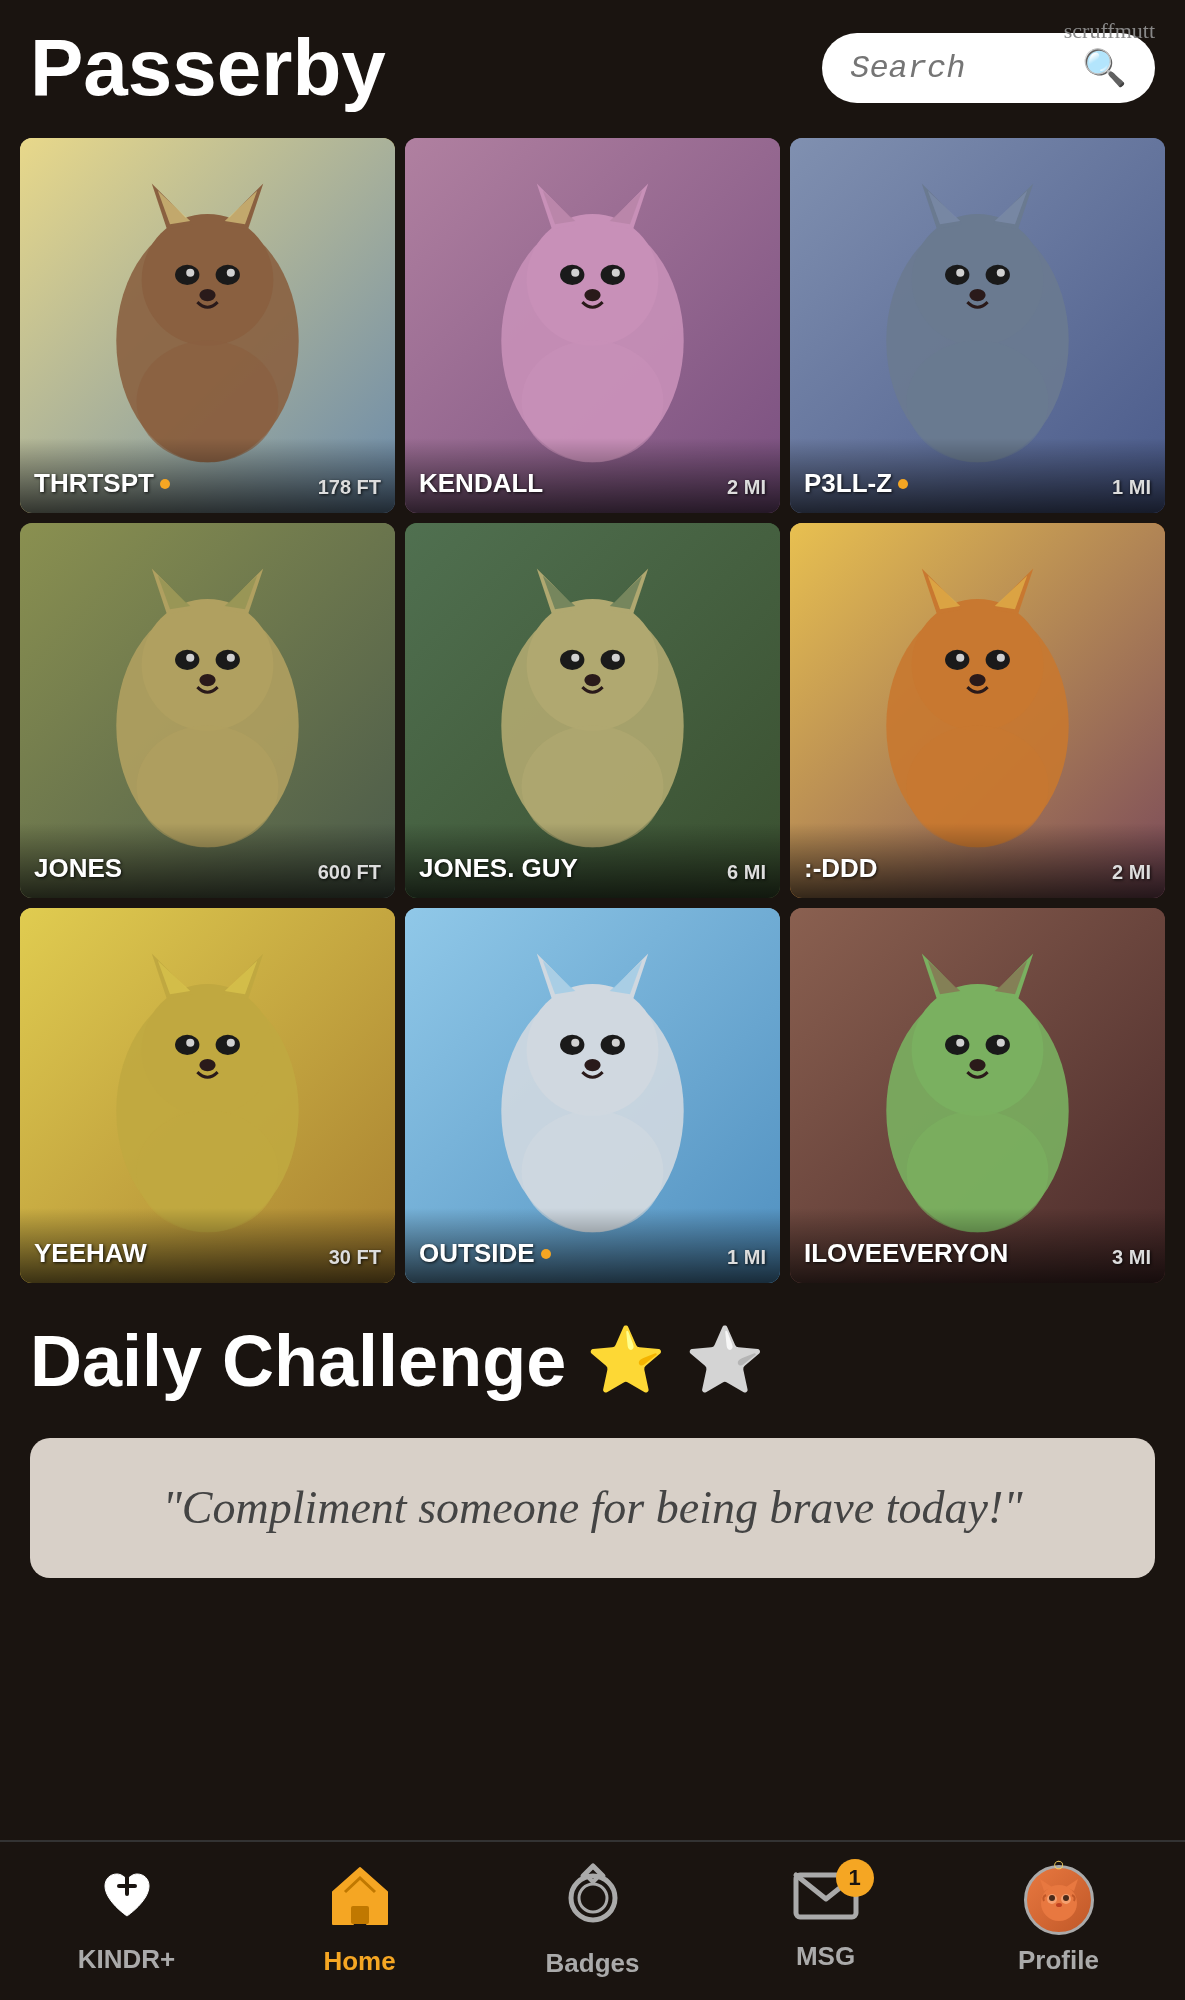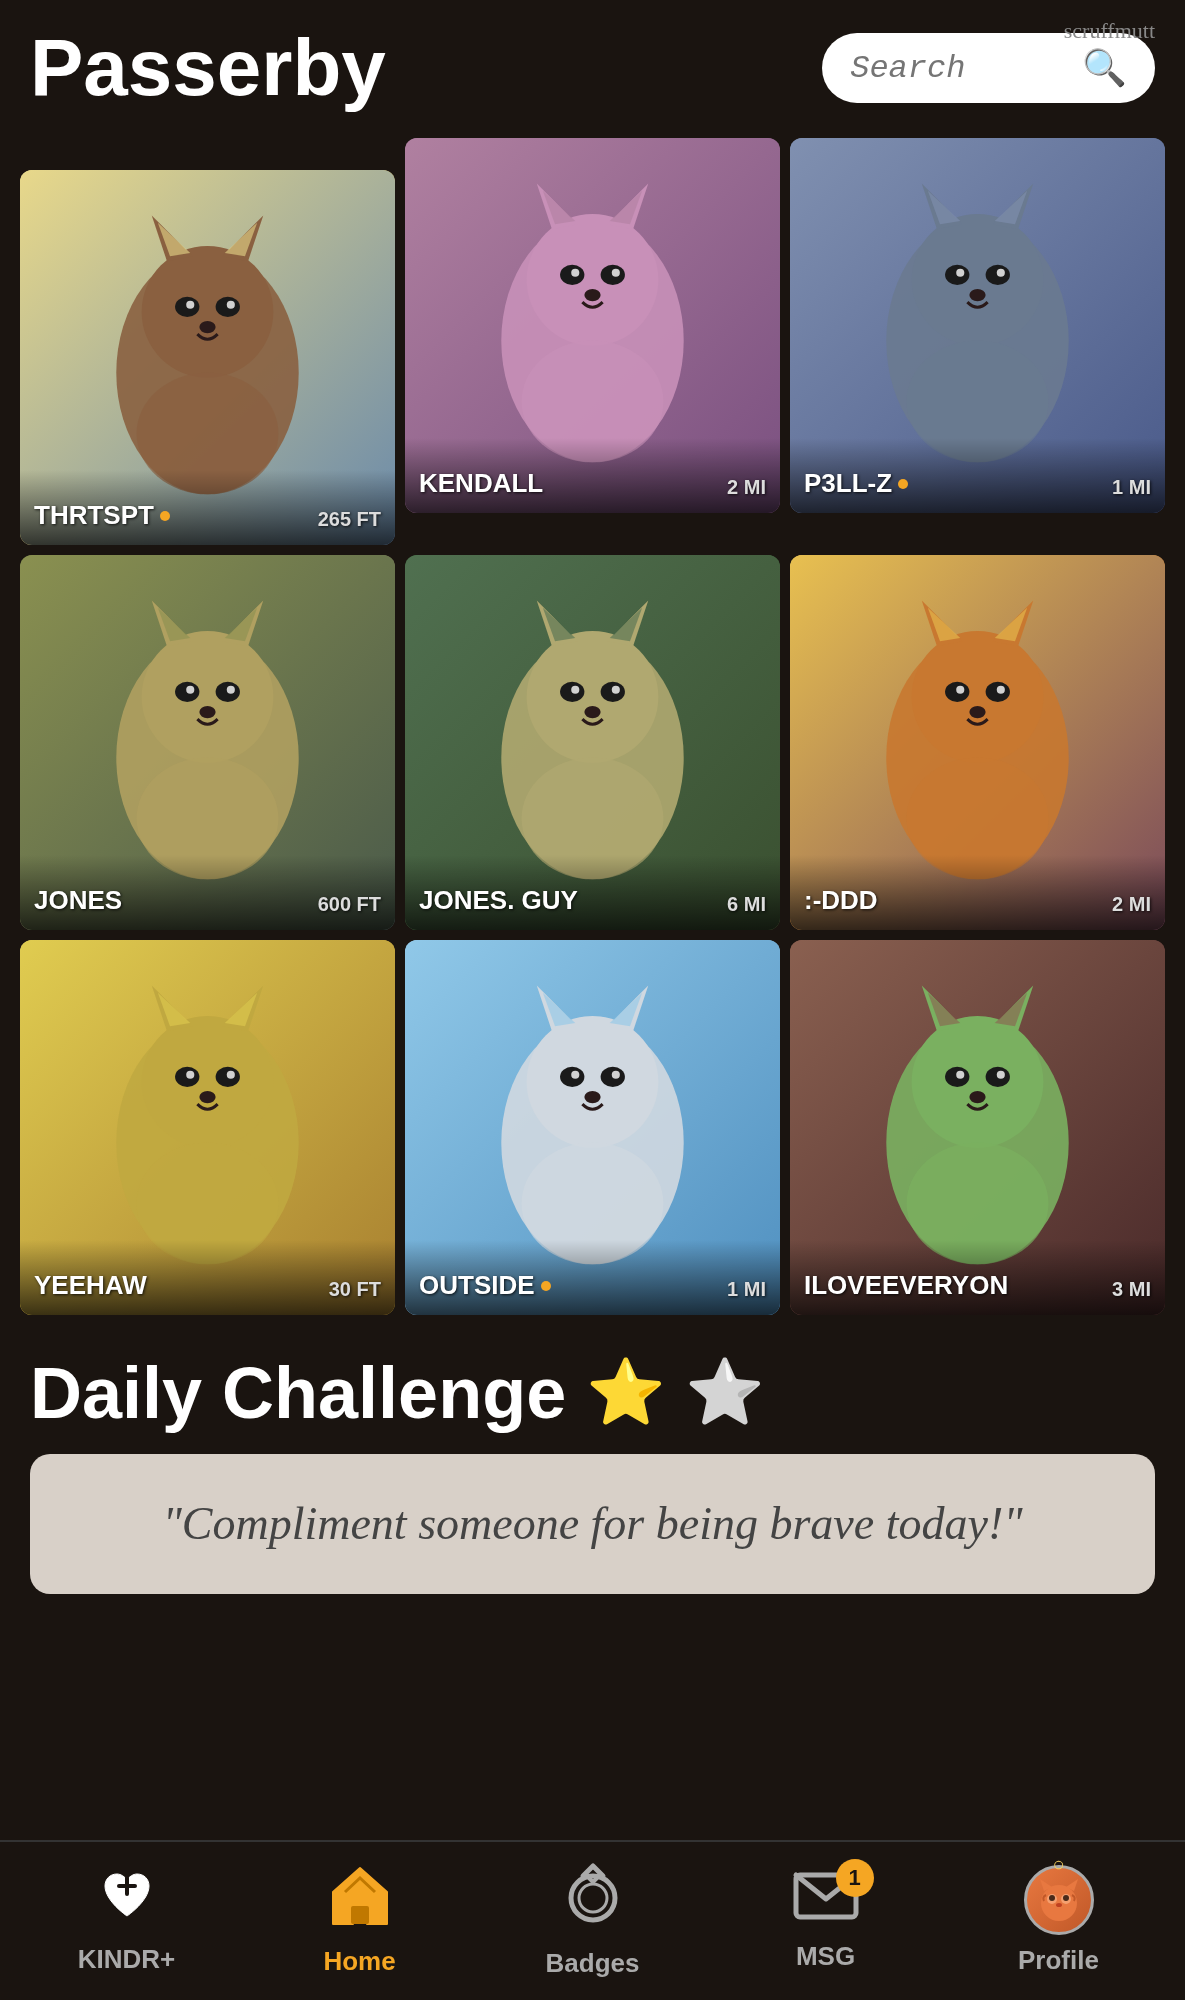--- a/index.html
+++ b/index.html
@@ -102,39 +102,39 @@
     }
     .online-dot {
       width: 10px;
       height: 10px;
       border-radius: 50%;
       background: #f5a623;
       display: inline-block;
     }
 
     
-    .card-thrtspt { background: linear-gradient(135deg, #e8d88a 0%, #c4a84a 50%, #2a3a5a 100%); margin-top: 32px; }
+    .card-thrtspt { background: linear-gradient(135deg, #e8d88a 0%, #c4a84a 50%, #2a3a5a 100%); }
     .card-kendall { background: linear-gradient(135deg, #8a6080 0%, #7a5070 50%, #5a3555 100%); }
     .card-p3llz { background: linear-gradient(135deg, #6a7a9a 0%, #4a5a7a 50%, #2a3a6a 100%); }
     .card-jones { background: linear-gradient(135deg, #5a6a3a 0%, #7a7a5a 50%, #3a4a5a 100%); padding-left: 37px; }
     .card-profguy { background: linear-gradient(135deg, #2a5a2a 0%, #3a6a3a 50%, #4a4a2a 100%); }
     .card-ddd { background: linear-gradient(135deg, #e8c860 0%, #c87820 50%, #6a3a5a 100%); }
     .card-yeehaw { background: linear-gradient(135deg, #e8d060 0%, #c8a830 50%, #8a7020 100%); }
     .card-outside { background: linear-gradient(135deg, #a0c8e0 0%, #80b0d0 50%, #5090c0 100%); }
     .card-iloveeveryon { background: linear-gradient(135deg, #8a5a4a 0%, #6a3a3a 50%, #4a2a2a 100%); }
 
     
     .daily-challenge-section {
       padding: 30px 30px 20px 30px;
     }
     .daily-challenge-header {
       display: flex;
       align-items: center;
       gap: 20px;
-      margin-bottom: 24px;
+      margin-bottom: 40px;
     }
     .daily-challenge-title {
       font-size: 72px;
       font-weight: 900;
       color: white;
       line-height: 1;
     }
     .star-filled {
       font-size: 64px;
       color: #f5a623;
@@ -286,21 +286,21 @@
         <ellipse cx="185" cy="155" rx="8" ry="6" fill="#2a1a1a"></ellipse>
 
         <path d="M175 162 Q185 172 195 162" fill="none" stroke="#2a1a1a" stroke-width="3"></path>
 
         <ellipse cx="185" cy="260" rx="70" ry="60" fill="#8a6040" opacity="0.7"></ellipse>
       </svg>
       <div class="card-overlay">
         <span class="card-name">
           THRTSPT<span class="online-dot"></span>
         </span>
-        <span class="card-distance">265 FT</span>
+        <span class="card-distance">178 FT</span>
       </div>
     </div>
     <div class="grid-card card-kendall">
       <svg class="portrait" viewBox="0 0 370 370" xmlns="http://www.w3.org/2000/svg">
 
         <defs>
           <linearGradient id="bg-kendall" x1="0%" y1="0%" x2="100%" y2="100%">
             <stop offset="0%" style="stop-color:#b080a0"></stop>
             <stop offset="100%" style="stop-color:#7a5080"></stop>
           </linearGradient>

